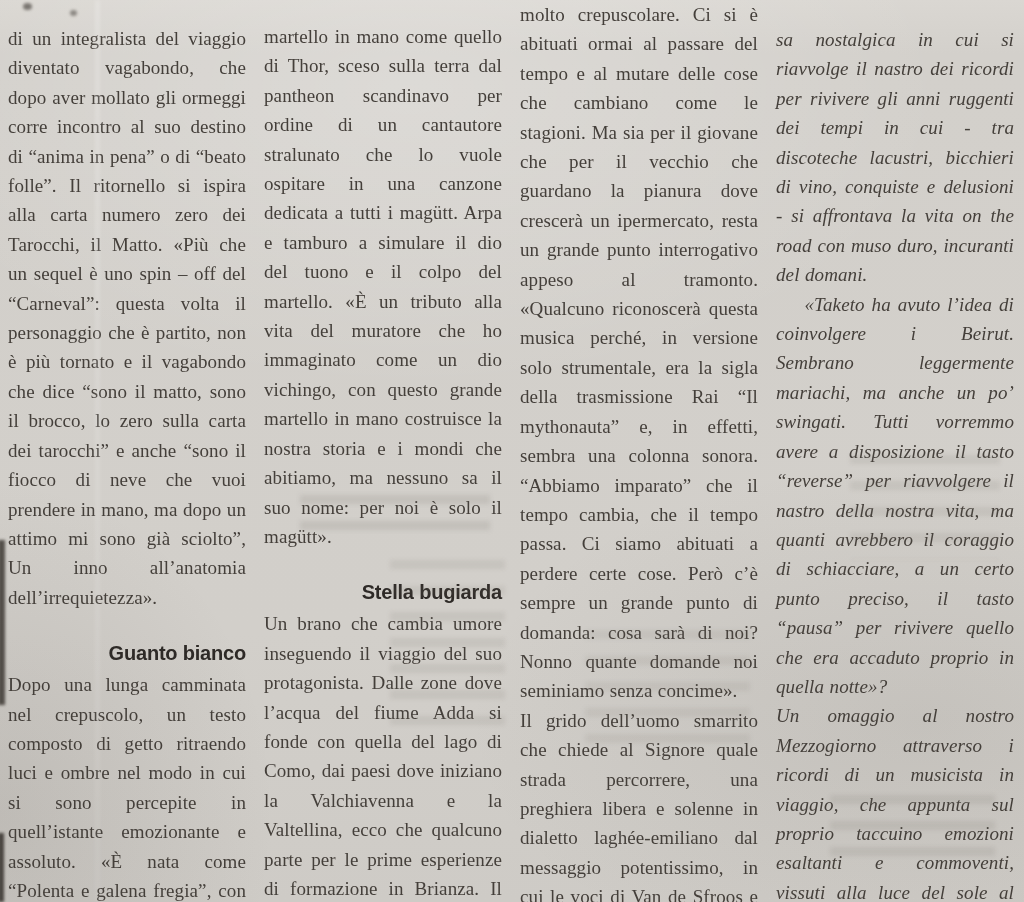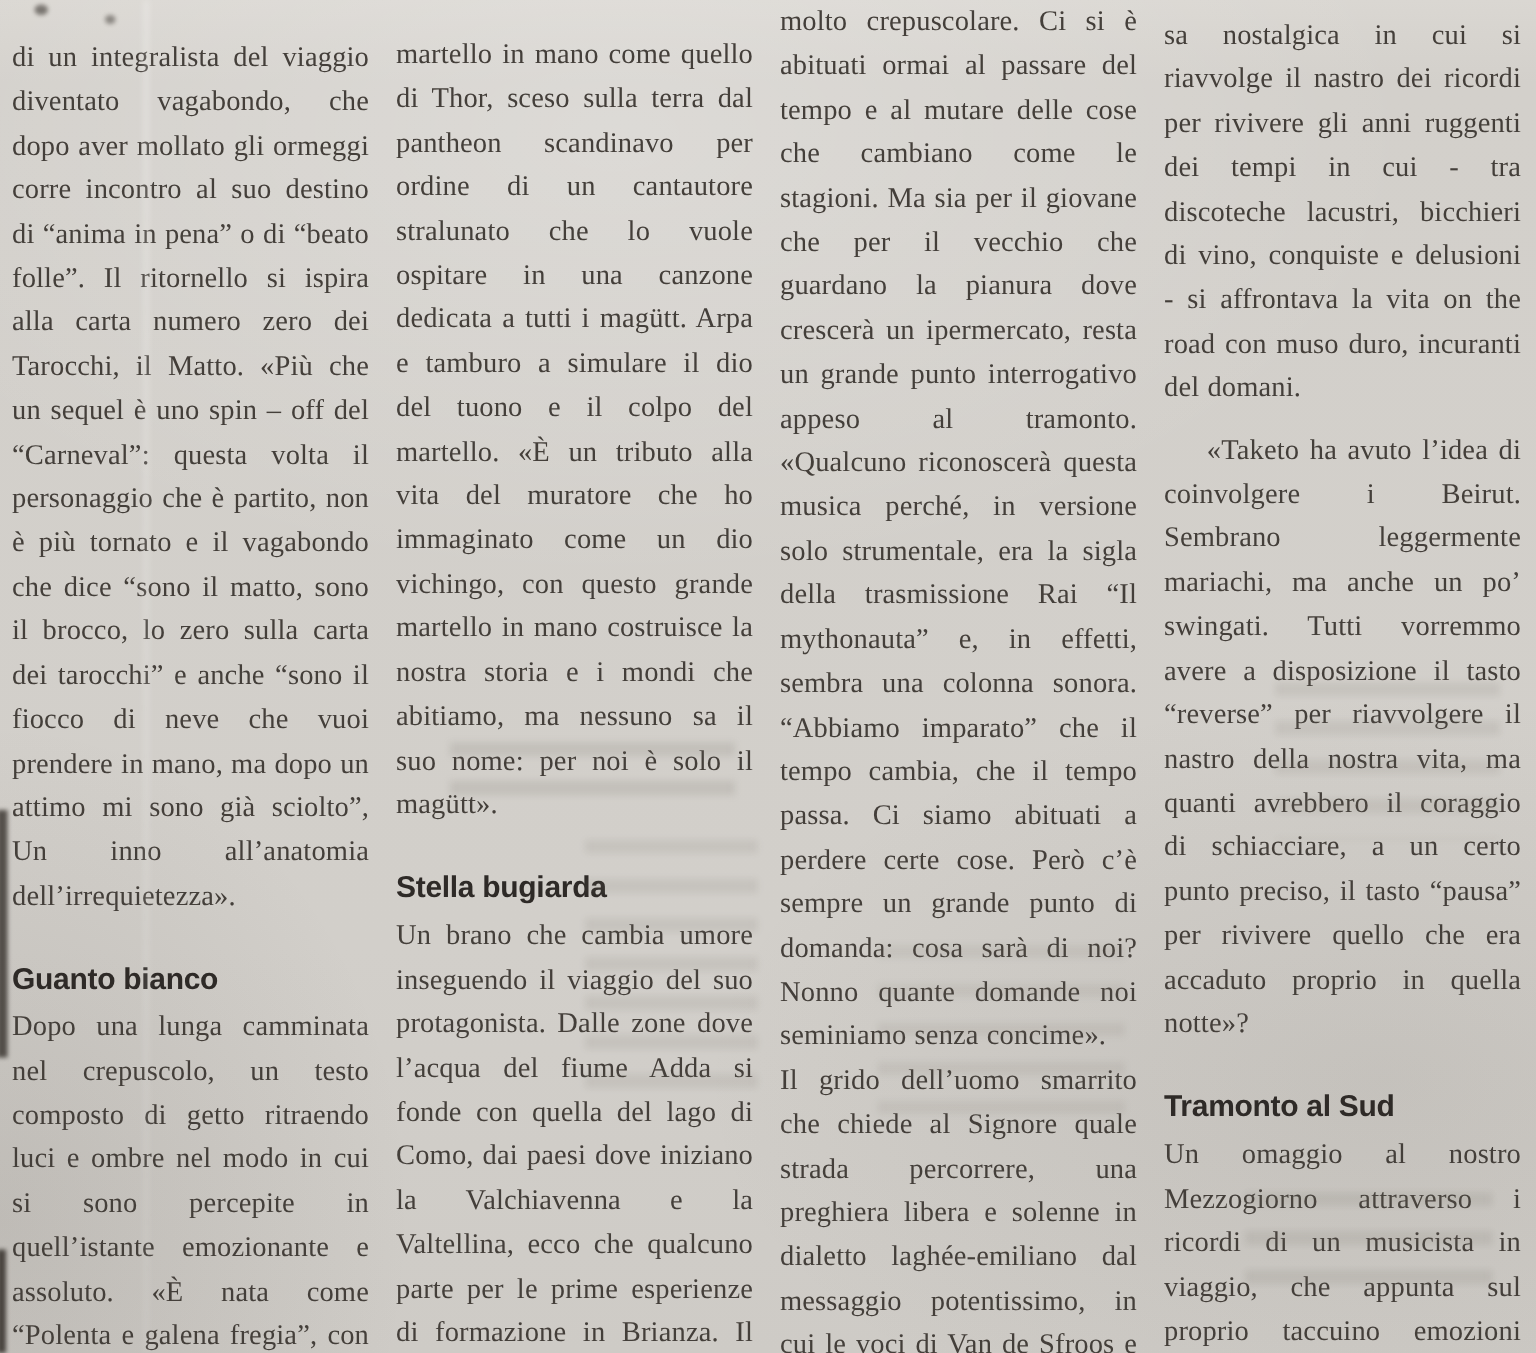--- a/index.html
+++ b/index.html
@@ -33,38 +33,38 @@
     flex: 0 0 238px;
     color: #443f3a;
     font-size: 19px;
     line-height: 29.4px;
     text-align: justify;
     box-sizing: border-box;
   }
   .col-1 { padding-top: 24px; }
   .col-2 { padding-top: 22px; }
   .col-3 { }
-  .col-4 { padding-top: 9px;  }
+  .col-4 { padding-top: 25px; font-style: italic;  }
 
   .body-text {
     margin: 0;
     letter-spacing: 0.1px;
     word-spacing: 0.6px;
   }
-  .body-text.indent { text-indent: 1.5em; margin-top: 12px; }
+  .body-text.indent { text-indent: 1.5em; }
 
   .subhead {
     font-family: "Liberation Sans", sans-serif;
     font-weight: 700;
     font-size: 20px;
     line-height: 24px;
     letter-spacing: -0.2px;
     color: #2e2a27;
     margin: 29px 0 5px 0;
-    text-align: left;
+    text-align: right;
   }
 
   
   .ghost {
     position: absolute;
     background: repeating-linear-gradient(180deg,
       rgba(115,109,101,0.16) 0px, rgba(115,109,101,0.16) 9px,
       rgba(115,109,101,0.0) 9px, rgba(115,109,101,0.0) 26px);
     filter: blur(2.5px);
     pointer-events: none;
@@ -115,21 +115,20 @@
   </div>
 
   <div class="col col-3">
     <p class="body-text">molto crepuscolare. Ci si è abituati ormai al passare del tempo e al mutare delle cose che cambiano come le stagioni. Ma sia per il giovane che per il vecchio che guardano la pianura dove crescerà un ipermercato, resta un grande punto interrogativo appeso al tramonto. «Qualcuno riconoscerà questa musica perché, in versione solo strumentale, era la sigla della trasmissione Rai “Il mythonauta” e, in effetti, sembra una colonna sonora. “Abbiamo imparato” che il tempo cambia, che il tempo passa. Ci siamo abituati a perdere certe cose. Però c’è sempre un grande punto di domanda: cosa sarà di noi? Nonno quante domande noi seminiamo senza concime».</p>
     <p class="body-text">Il grido dell’uomo smarrito che chiede al Signore quale strada percorrere, una preghiera libera e solenne in dialetto laghée-emiliano dal messaggio potentissimo, in cui le voci di Van de Sfroos e Zucchero Sugar Fornaciari si amalgamano fino a fondersi in una sentita richiesta di protezione a chi ci veglia da lassù. In un periodo storico dominato dall’incertezza, dalle difficoltà e dalle infinite incomprensioni tra gli uomini, gli artisti si fanno portavoce di quella fetta di mondo ancora fiduciosa in un radicale e salvifico cambiamento</p>
   </div>
 
   <div class="col col-4">
     <p class="body-text">sa nostalgica in cui si riavvolge il nastro dei ricordi per rivivere gli anni ruggenti dei tempi in cui - tra discoteche lacustri, bicchieri di vino, conquiste e delusioni - si affrontava la vita on the road con muso duro, incuranti del domani.</p>
     <p class="body-text indent">«Taketo ha avuto l’idea di coinvolgere i Beirut. Sembrano leggermente mariachi, ma anche un po’ swingati. Tutti vorremmo avere a disposizione il tasto “reverse” per riavvolgere il nastro della nostra vita, ma quanti avrebbero il coraggio di schiacciare, a un certo punto preciso, il tasto “pausa” per rivivere quello che era accaduto proprio in quella notte»?</p>
-    <h3 class="subhead">Tramonto al Sud</h3>
     <p class="body-text">Un omaggio al nostro Mezzogiorno attraverso i ricordi di un musicista in viaggio, che appunta sul proprio taccuino emozioni esaltanti e commoventi, vissuti alla luce del sole al tramonto.</p>
 
   </div>
 
 </div>
 
 <div class="crease"></div>
 <div class="ghost ghost-1"></div>
 <div class="ghost ghost-2"></div>
 <div class="ghost ghost-3"></div>

